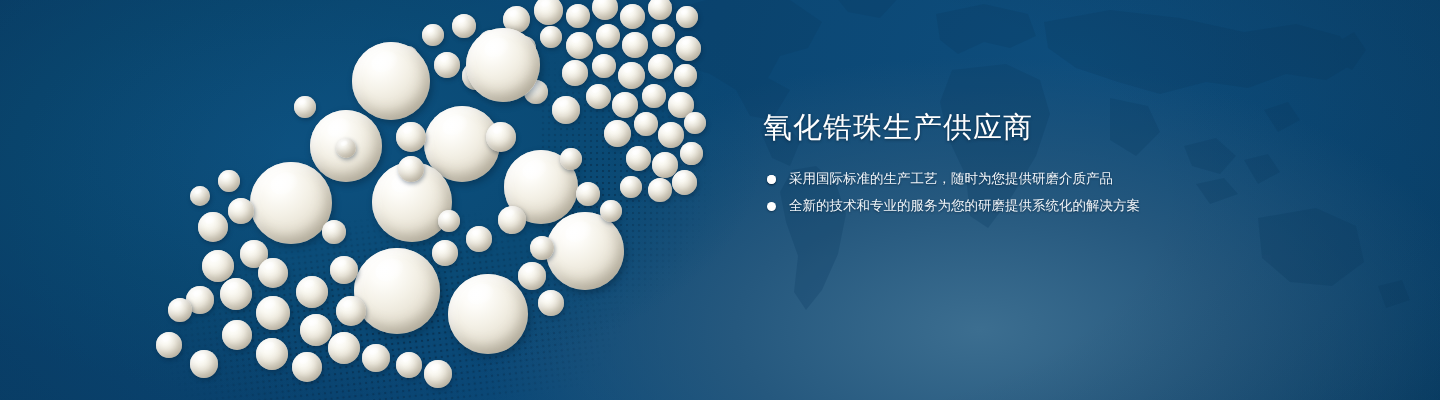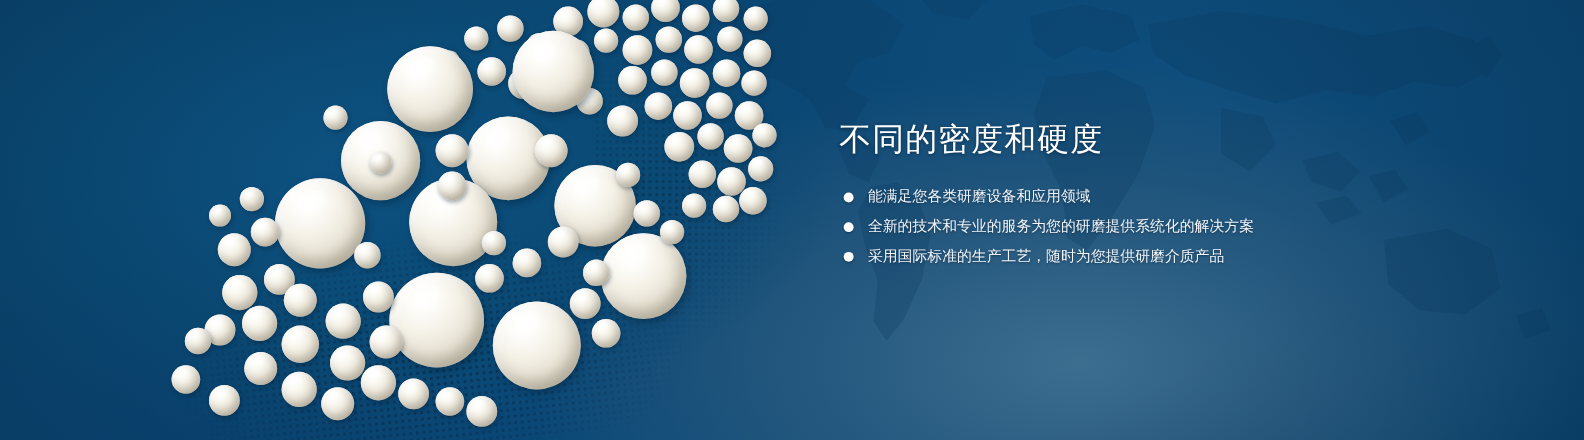--- a/index.html
+++ b/index.html
@@ -254,31 +254,30 @@
 
     <div class="bead sm" style="left:218px;top:170px;width:22px;height:22px;"></div>
     <div class="bead sm" style="left:190px;top:186px;width:20px;height:20px;"></div>
     <div class="bead sm" style="left:438px;top:210px;width:22px;height:22px;"></div>
     <div class="bead sm" style="left:576px;top:182px;width:24px;height:24px;"></div>
     <div class="bead sm" style="left:600px;top:200px;width:22px;height:22px;"></div>
     <div class="bead sm" style="left:560px;top:148px;width:22px;height:22px;"></div>
   </div>
 
   <div id="copy">
-    <h1 id="headline">不同的密度和硬度</h1>
+    <h1 id="headline">氧化锆珠生产供应商</h1>
 
     <ul id="bullets">
       <li>
         <span class="dot"></span>
-        <span class="l2">能满足您各类研磨设备和应用领域</span>
+      </li>
+      <li>
+        <span class="dot"></span>
+        <span>采用国际标准的生产工艺，随时为您提供研磨介质产品</span>
       </li>
       <li>
         <span class="dot"></span>
         <span>全新的技术和专业的服务为您的研磨提供系统化的解决方案</span>
       </li>
-      <li>
-        <span class="dot"></span>
-        <span>采用国际标准的生产工艺，随时为您提供研磨介质产品</span>
-      </li>
     </ul>
   </div>
 
 </div>
 
 </body></html>

